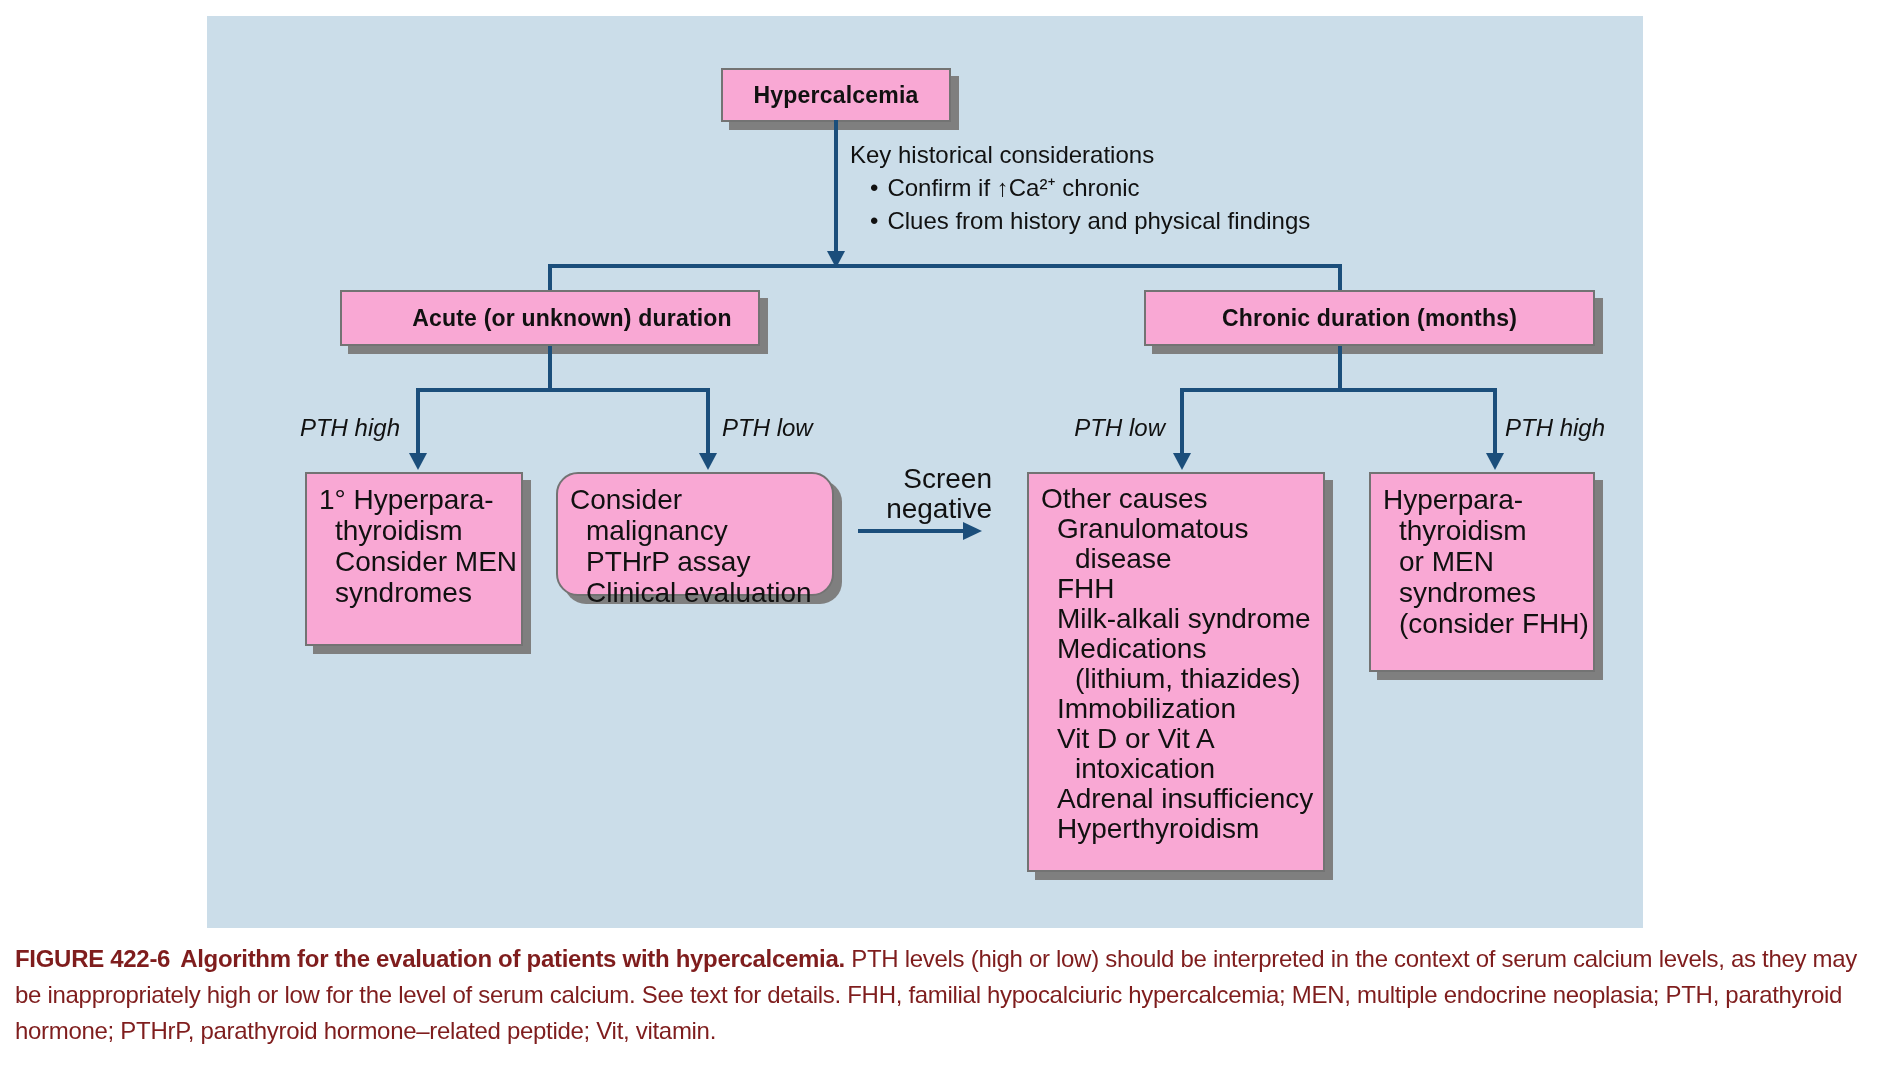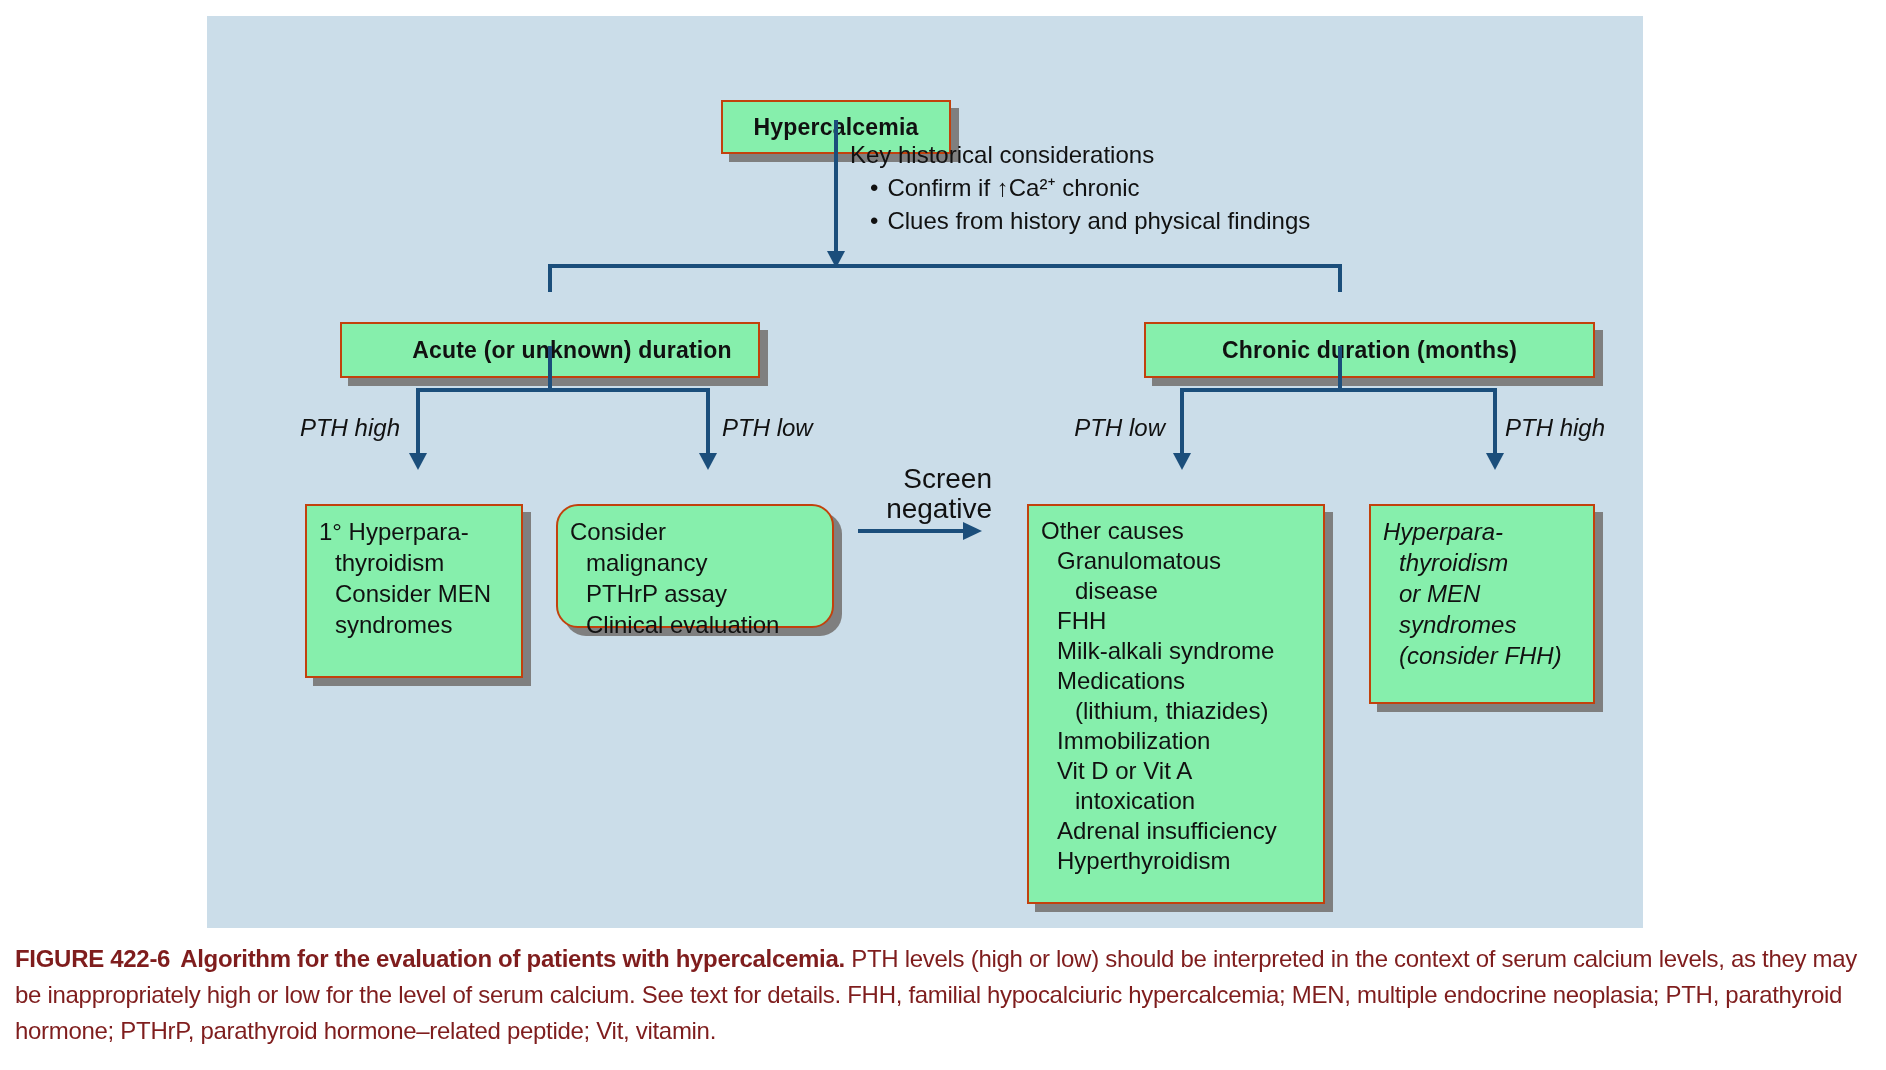--- a/index.html
+++ b/index.html
@@ -1,23 +1,23 @@
 <!DOCTYPE html>
 <html><head>
 <meta charset="utf-8">
 <style>
   html,body{margin:0;padding:0;background:#ffffff;}
   #page{position:relative;width:1886px;height:1070px;background:#ffffff;overflow:hidden;
         font-family:"Liberation Sans",sans-serif;color:#111;}
   .panel{position:absolute;left:207px;top:16px;width:1436px;height:912px;background:#cbdde9;}
-  .node{position:absolute;background:#86efac;border:2px solid #c2410c;box-shadow:8px 8px 0 #7f7f7f;
-        box-sizing:border-box;margin-top:32px;}
+  .node{position:absolute;background:#f9a8d4;border:2px solid #737373;box-shadow:8px 8px 0 #7f7f7f;
+        box-sizing:border-box;}
   .title-node{display:flex;align-items:center;justify-content:center;
         font-weight:bold;font-size:23px;letter-spacing:0.2px;}
-  .result-node{font-size:24px;line-height:31px;padding:10px 8px;}
+  .result-node{font-size:28px;line-height:31px;padding:10px 8px;}
   .result-node .ln{white-space:nowrap;}
   .ind0{padding-left:4px;}
   .ind1{padding-left:20px;}
   .ind2{padding-left:38px;}
   .line{position:absolute;background:#1b4e7b;}
   .arrow-down{position:absolute;width:0;height:0;
         border-left:9px solid transparent;border-right:9px solid transparent;
         border-top:17px solid #1b4e7b;}
   .arrow-right{position:absolute;width:0;height:0;
         border-top:9px solid transparent;border-bottom:9px solid transparent;
@@ -119,21 +119,21 @@
     <div class="ln ind1">Milk-alkali syndrome</div>
     <div class="ln ind1">Medications</div>
     <div class="ln ind2">(lithium, thiazides)</div>
     <div class="ln ind1">Immobilization</div>
     <div class="ln ind1">Vit D or Vit A</div>
     <div class="ln ind2">intoxication</div>
     <div class="ln ind1">Adrenal insufficiency</div>
     <div class="ln ind1">Hyperthyroidism</div>
   </div>
 
-  <div class="node result-node" style="left:1369px;top:472px;width:226px;height:200px;font-style:italic;">
+  <div class="node result-node" style="left:1369px;top:472px;width:226px;height:200px;">
     <div class="ln ind0">Hyperpara-</div>
     <div class="ln ind1">thyroidism</div>
     <div class="ln ind1">or MEN</div>
     <div class="ln ind1">syndromes</div>
     <div class="ln ind1">(consider FHH)</div>
   </div>
 
   <div class="caption">
     <span class="cap-label">FIGURE 422-6</span><span class="cap-title">Algorithm for the evaluation of patients with hypercalcemia.</span>
     <span>PTH levels (high or low) should be interpreted in the context of serum calcium levels, as they may be inappropriately high or low for the level of serum calcium. See text for details. FHH, familial hypocalciuric hypercalcemia; MEN, multiple endocrine neoplasia; PTH, parathyroid hormone; PTHrP, parathyroid hormone–related peptide; Vit, vitamin.</span>

